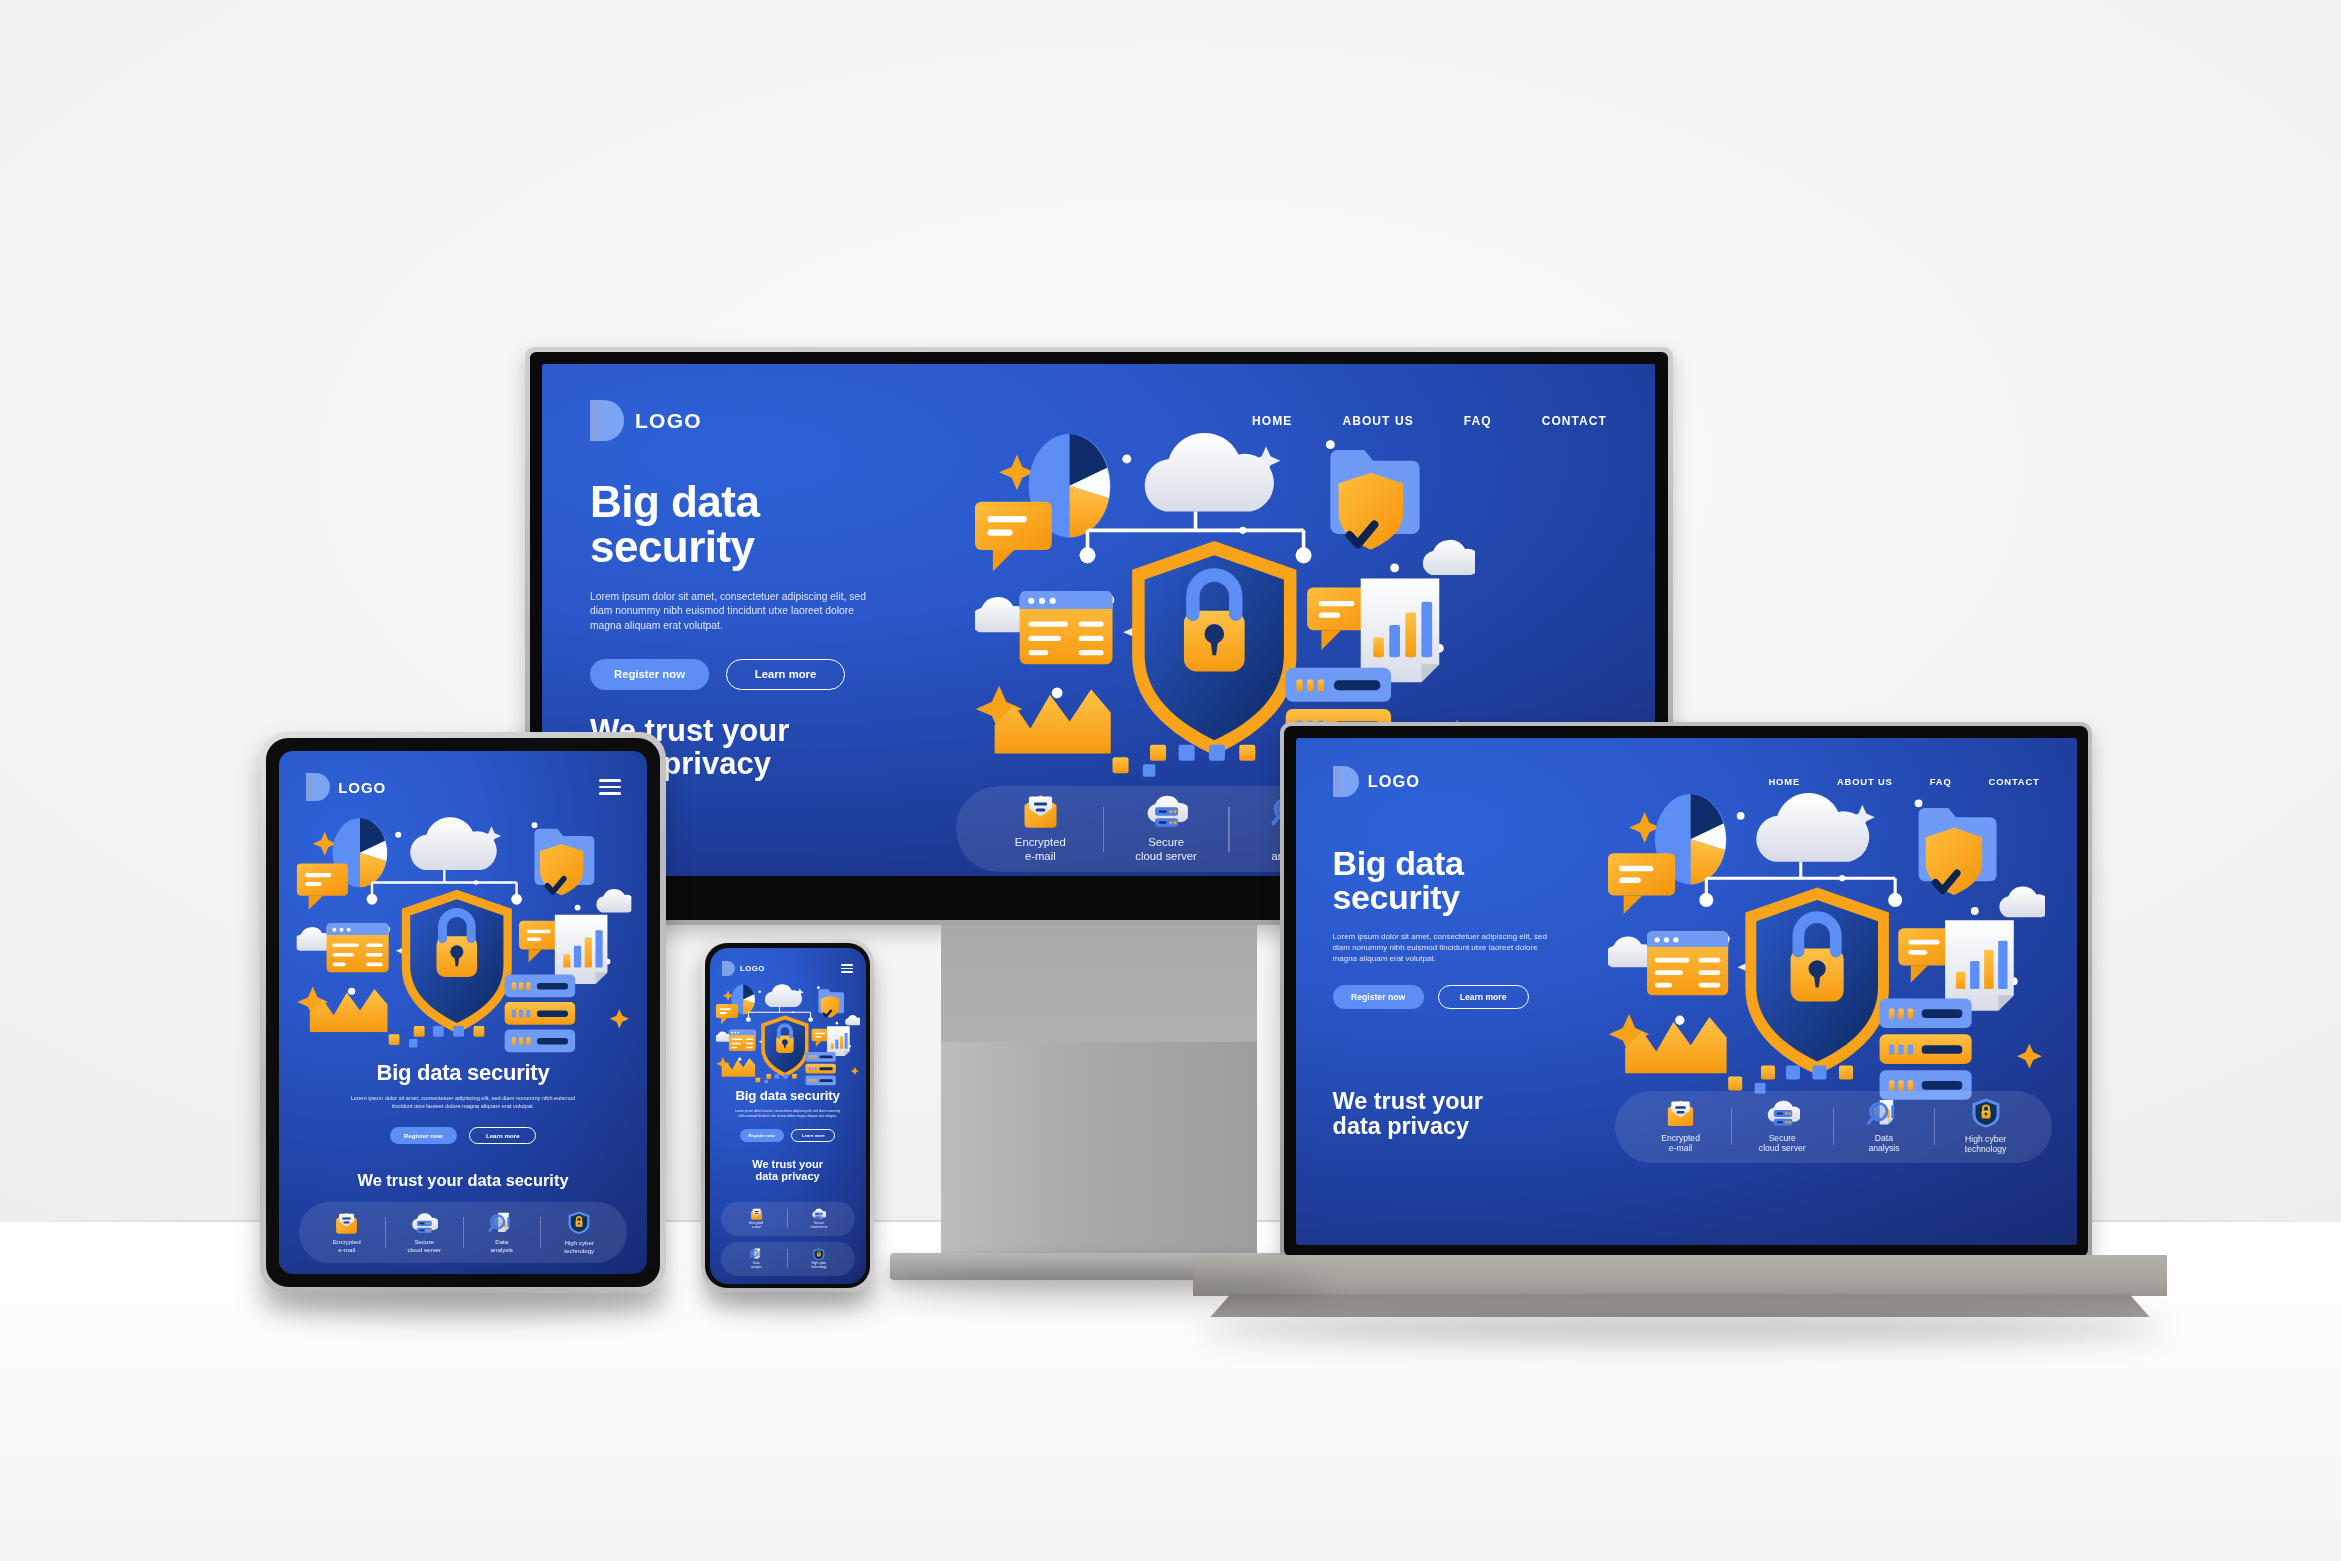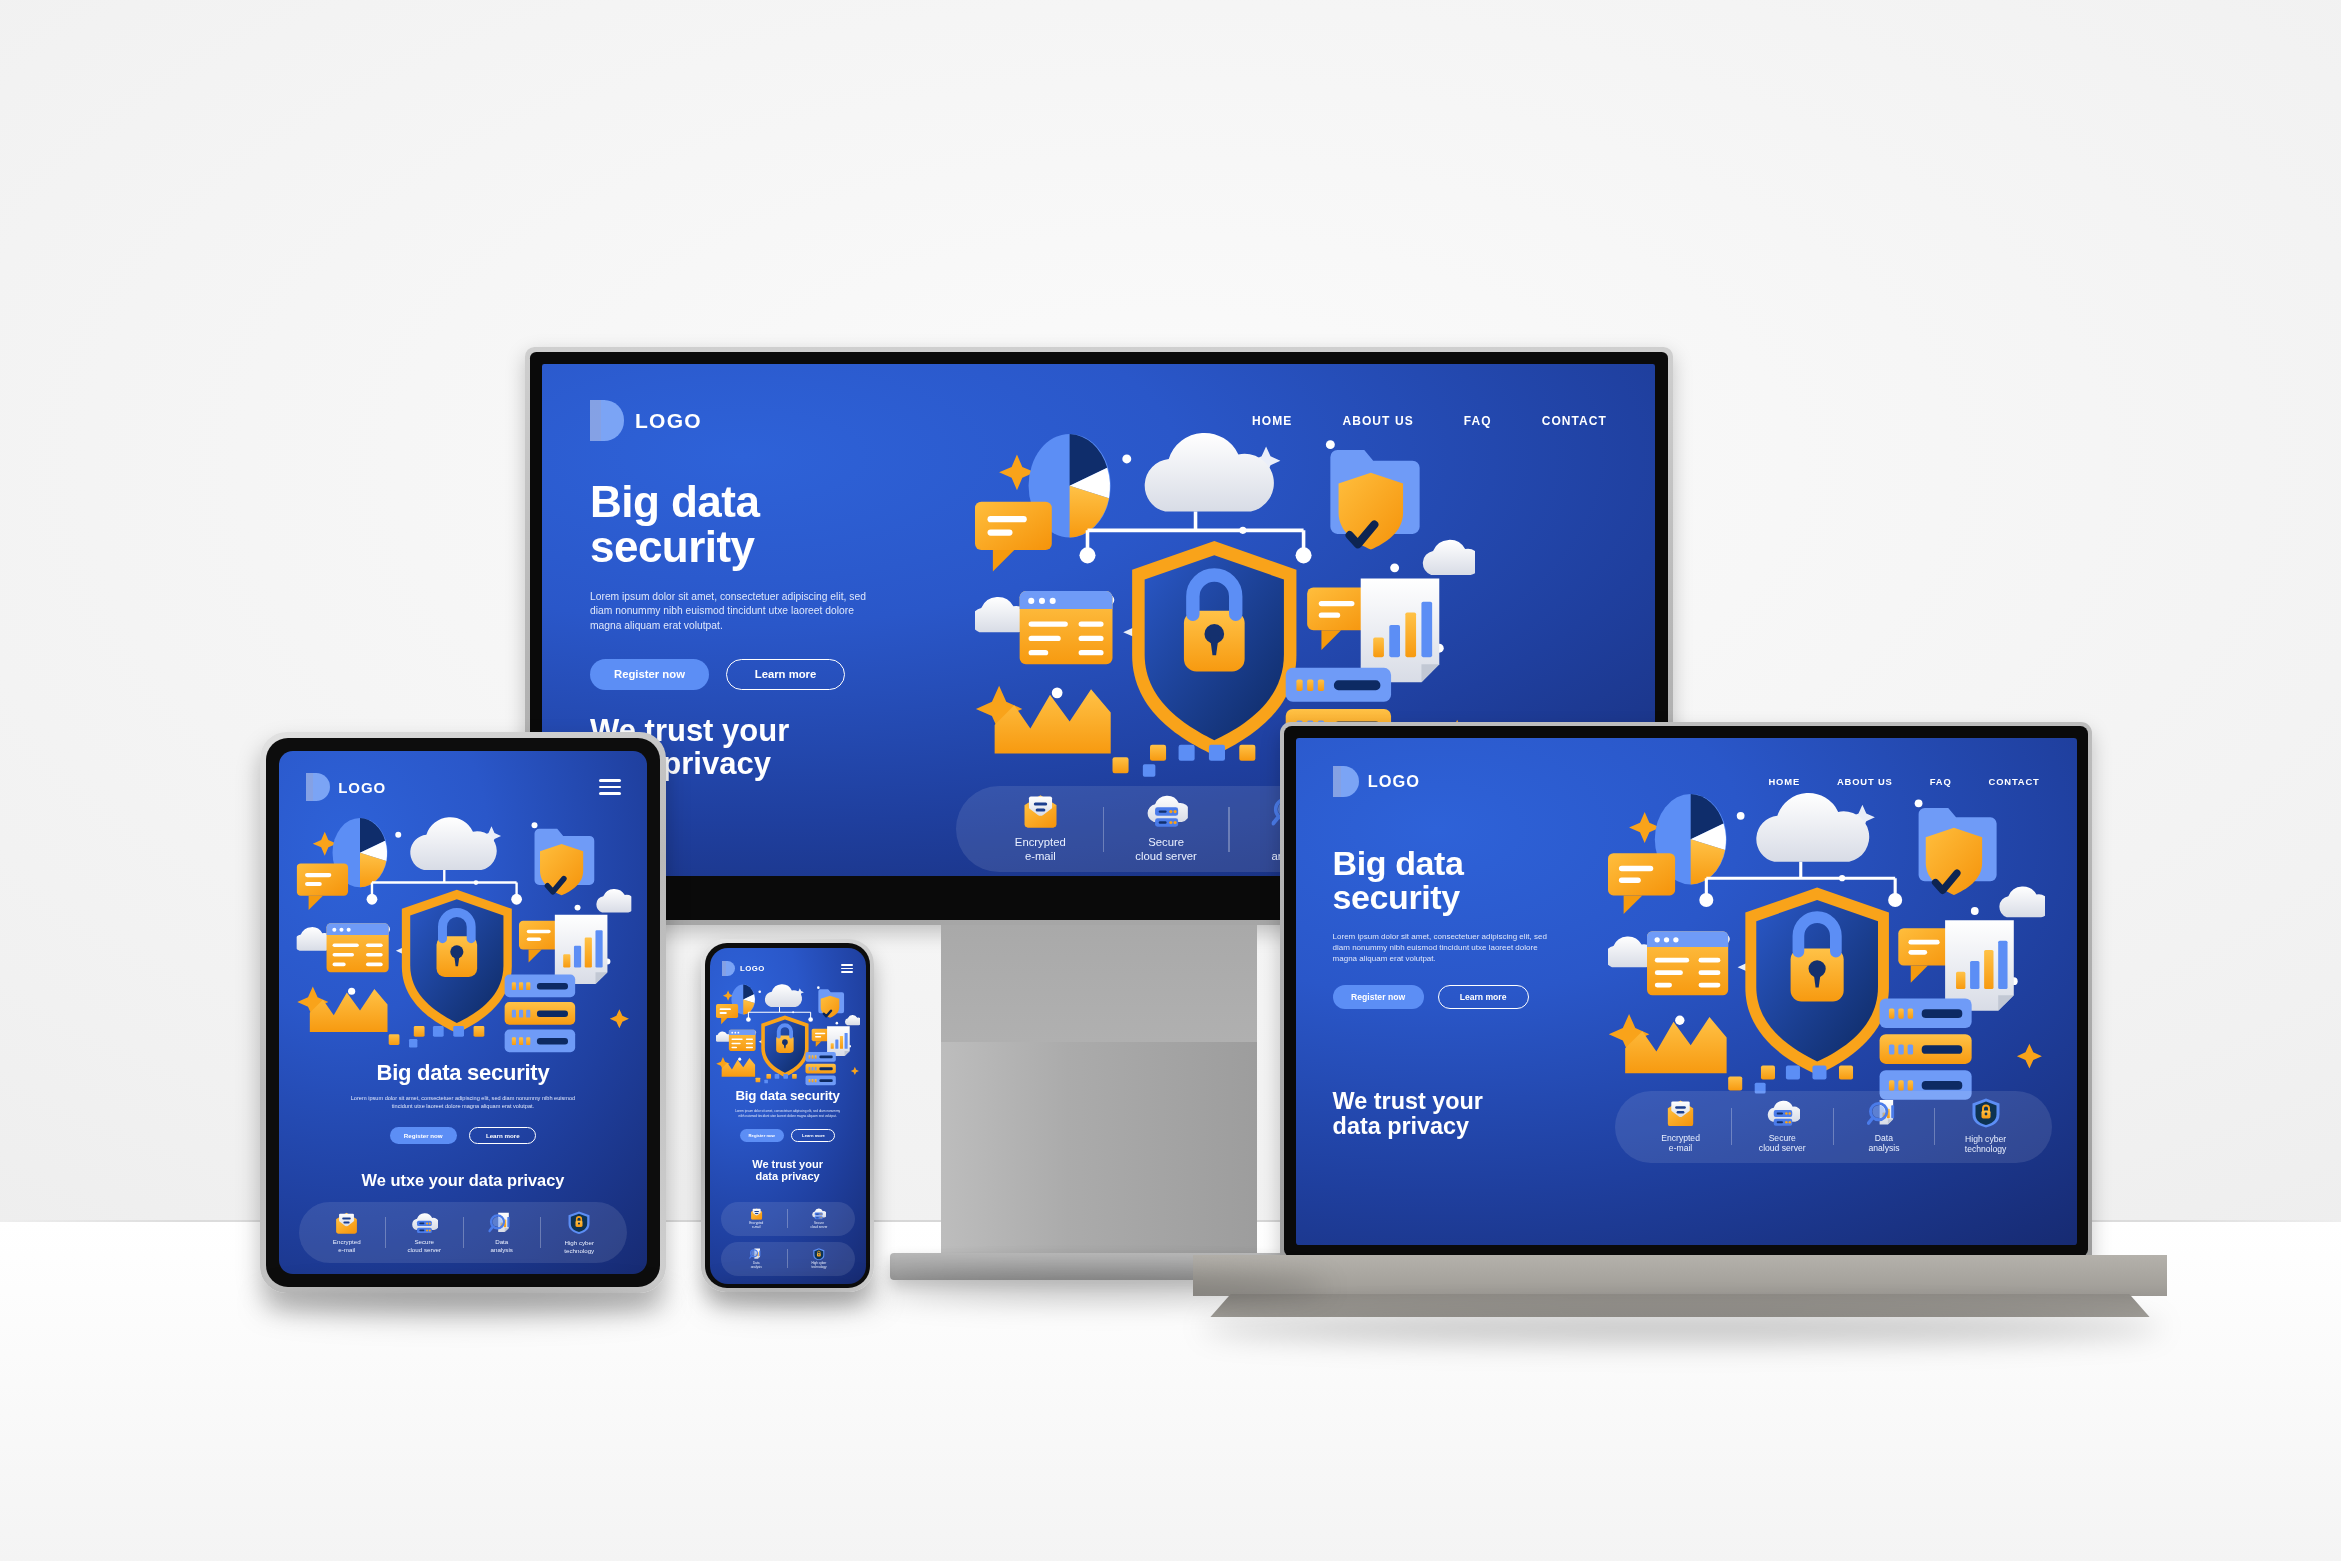--- a/index.html
+++ b/index.html
@@ -500,21 +500,21 @@
         <use href="#sym-illustration"></use>
       </svg>
 
       <div style="position:absolute;left:0;top:311px;width:100%;text-align:center;">
         <div class="h1" style="font-size:22px;">Big data security</div>
         <div class="lead" style="font-size:5.6px;margin:11px auto 0;width:234px;text-align:center;">Lorem ipsum dolor sit amet, consectetuer adipiscing elit, sed diam nonummy nibh euismod tincidunt utxe laoreet dolore magna aliquam erat volutpat.</div>
         <div class="btns" style="margin-top:15.6px;gap:12.5px;justify-content:center;">
           <div class="btn-primary" style="width:67px;height:17px;font-size:6.2px;">Register now</div>
           <div class="btn-ghost" style="width:67px;height:17px;font-size:6.2px;">Learn more</div>
         </div>
-        <div class="h2" style="font-size:16.4px;margin-top:28px;">We utxe your data privacy</div>
+        <div class="h2" style="font-size:16.4px;margin-top:28px;">We trust your data security</div>
       </div>
 
       <div class="feat-bar" style="position:absolute;left:20px;top:451px;width:328px;height:61px;padding:0 9.4px;">
         <div class="feat">
           <svg style="width:25px;height:22px" viewBox="0 0 64 56">
               <use href="#ic-mail"></use>
             </svg>
           <div class="feat-label" style="font-size:6.2px;margin-top:4.7px;">
             <div>Encrypted</div>
               <div>e-mail</div>

